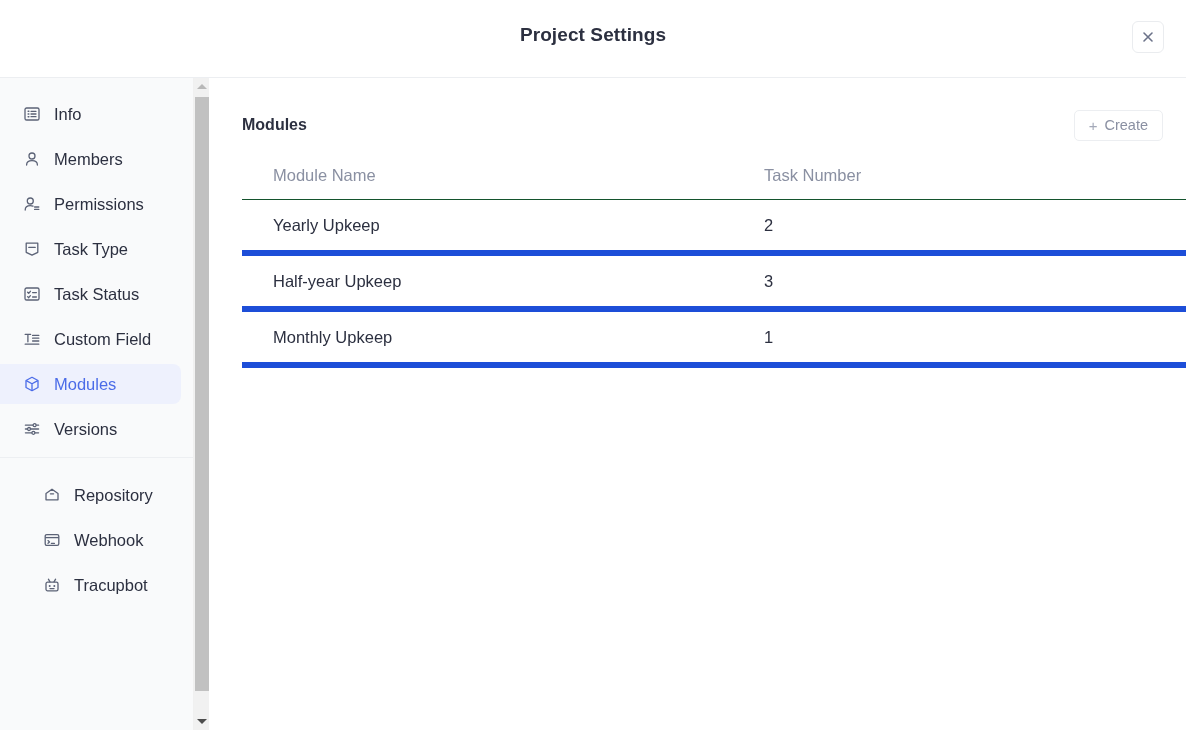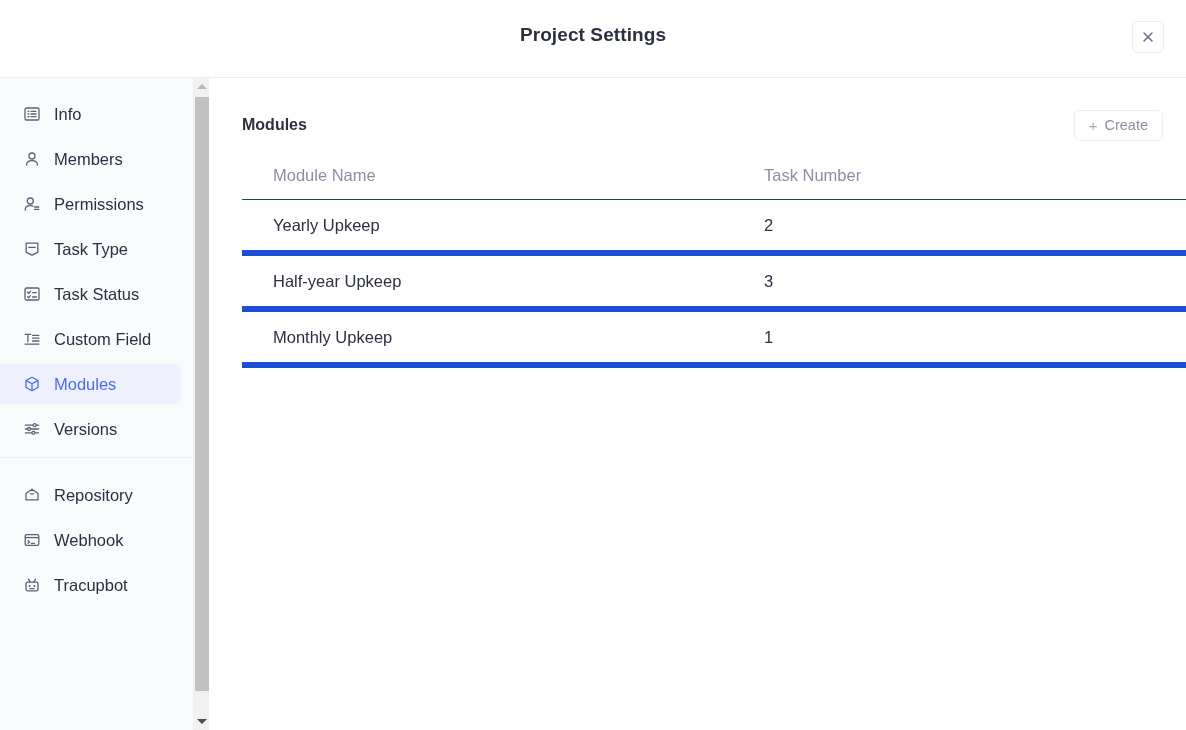--- a/index.html
+++ b/index.html
@@ -68,21 +68,21 @@
     position: absolute;
     left: 0;
     top: 0;
     width: 193px;
     height: 652px;
     background: #f9fafb;
     box-sizing: border-box;
     overflow: hidden;
   }
   .nav-group { padding-top: 11px; }
-  .nav-group.second { padding-top: 12px; }
+  .nav-group.second { padding-top: 12px; margin-left: 20px; }
   .nav-item {
     position: relative;
     display: flex;
     align-items: center;
     height: 40px;
     margin: 5px 12px 5px 0;
     padding-left: 22px;
     border-radius: 0 8px 8px 0;
     cursor: pointer;
     color: #2c3040;

